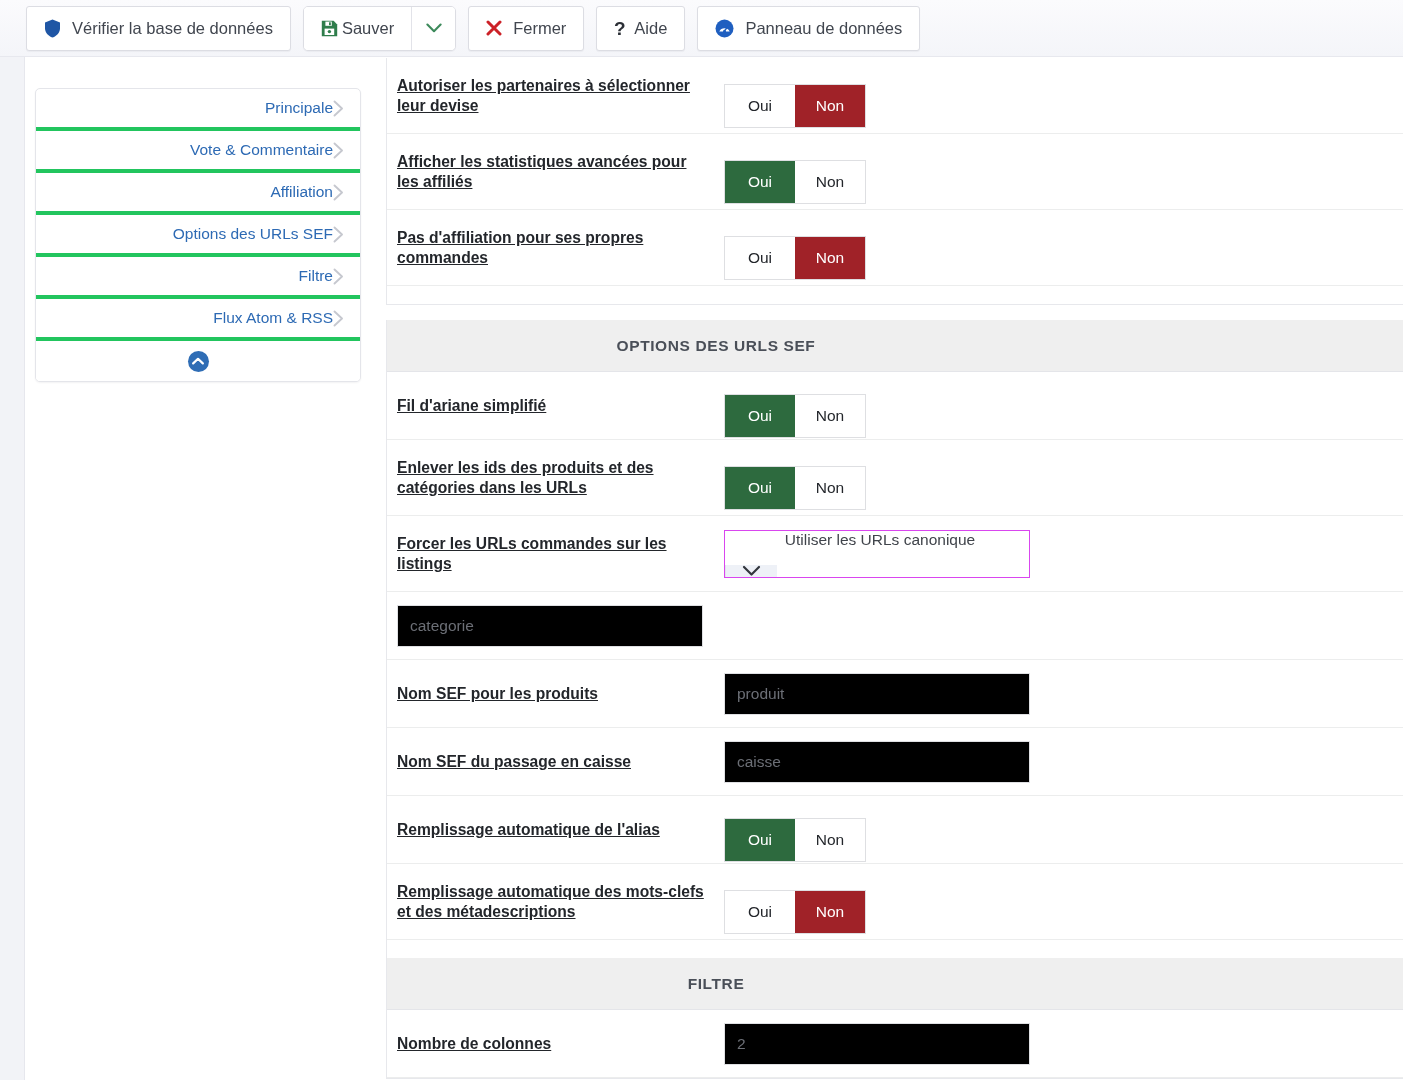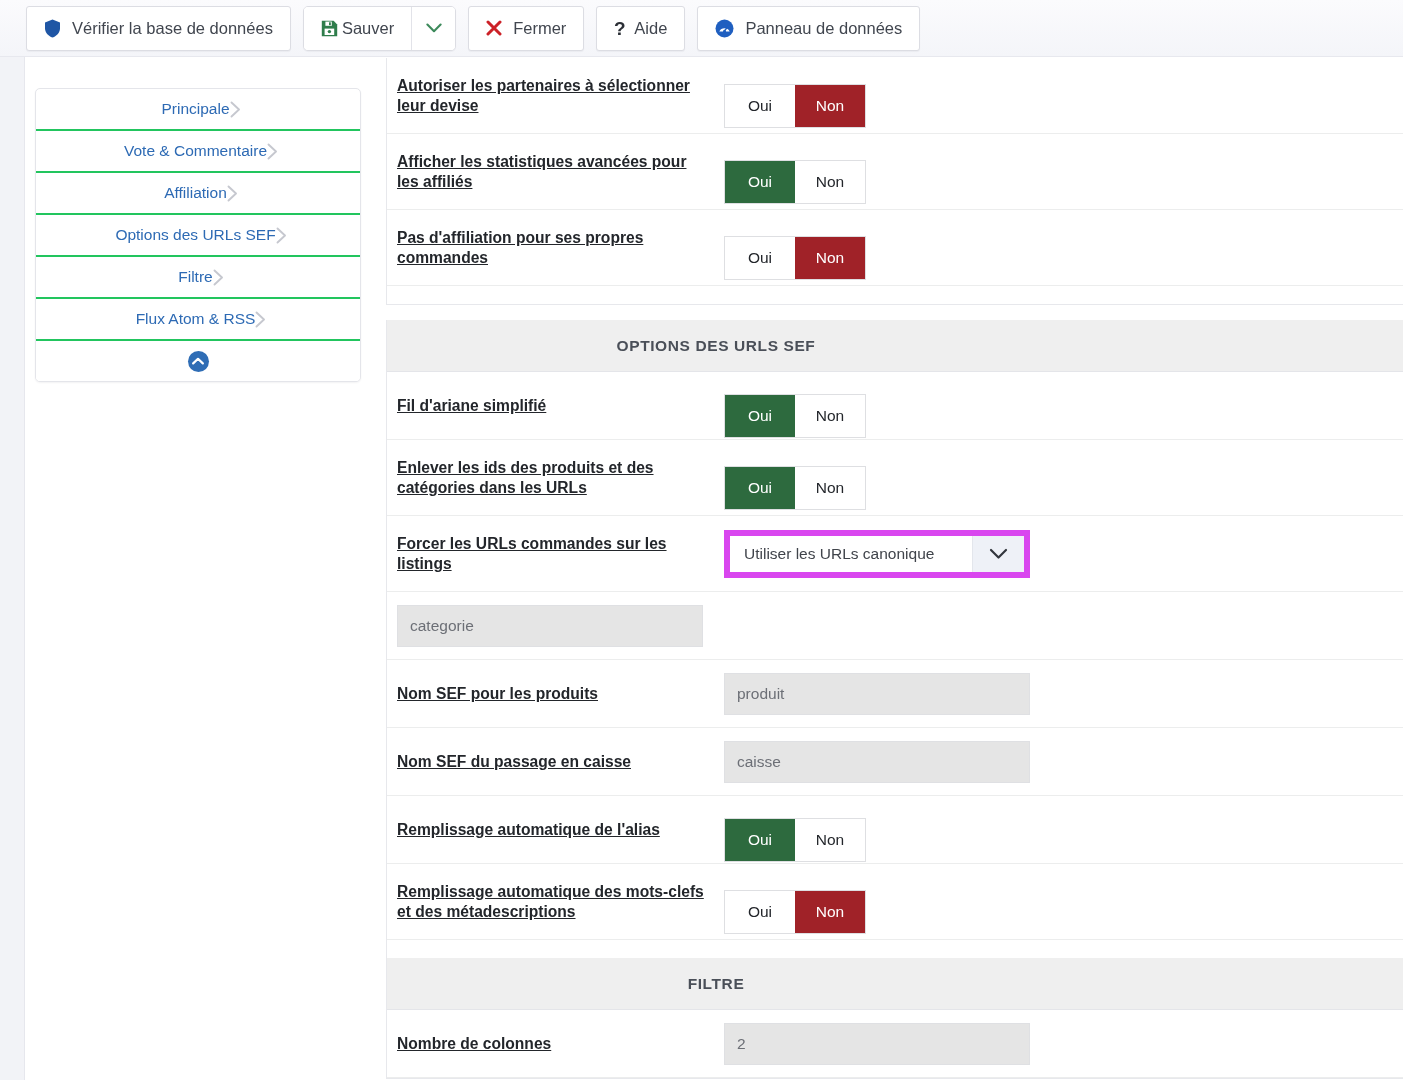--- a/index.html
+++ b/index.html
@@ -87,23 +87,23 @@
     background: #ffffff;
     border: 1px solid #e4e5ea;
     border-radius: 5px;
     box-shadow: 0 1px 2px rgba(30,35,55,.06);
     overflow: hidden;
   }
   .side-item {
     height: 42px;
     display: flex;
     align-items: center;
-    justify-content: center;
+    justify-content: flex-end;
     padding: 0 16px 0 22px;
-    border-bottom: 2px solid #22c55e;
+    border-bottom: 4px solid #22c55e;
     cursor: pointer;
   }
   .side-item-label {
     font-size: 15.5px;
     color: #2d6ab4;
   }
   .side-chev { color: #c6c8cf; display: flex; align-items: center; }
   .side-collapse {
     height: 40px;
     display: flex; align-items: center; justify-content: center;
@@ -183,37 +183,38 @@
     background: #ffffff;
   }
   .toggle span.on-yes { background: #2d6a3e; color: #ffffff; }
   .toggle span.on-no  { background: #a02228; color: #ffffff; }
 
   
   .txt {
     width: 306px;
     height: 42px;
     border: 1px solid #dfe0e3;
-    background: #e5e5e5;
+    background: #000000;
     font-size: 15.5px;
     color: #6c6f76;
     font-family: "Liberation Sans", sans-serif;
     padding: 0 12px;
     outline: none;
   }
 
   
   .sel {
     width: 306px;
     height: 48px;
-    border: 6px solid #d946ef;
-    background: #fff;
-    display: flex;
-    align-items: center;
-    cursor: pointer;
+    border: 1px solid #d946ef;
+    background: #fff;
+    display: flex;
+    align-items: center;
+    cursor: pointer;
+    flex-direction: column;
   }
   .sel-val {
     flex: 1 1 auto;
     padding: 0 8px 0 14px;
     font-size: 15.5px;
     color: #40444b;
     white-space: nowrap;
     overflow: hidden;
   }
   .sel-arrow {

